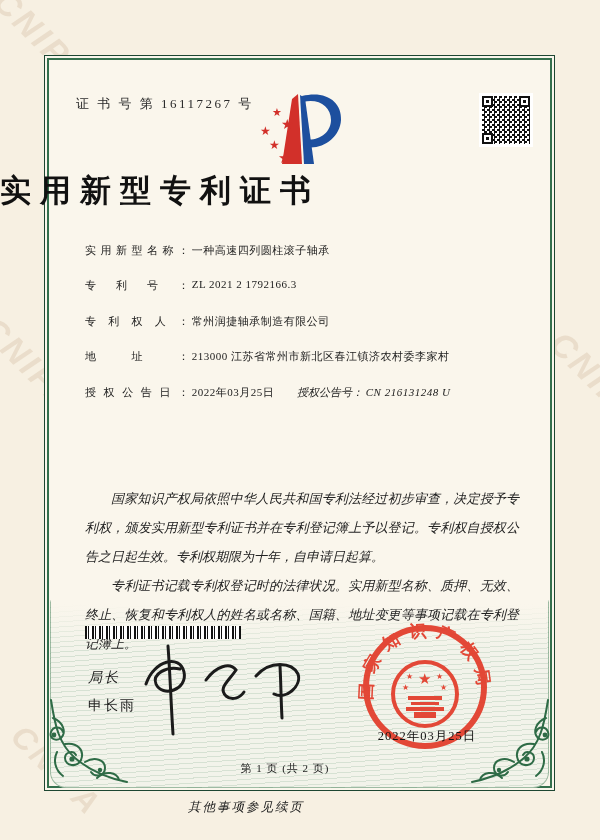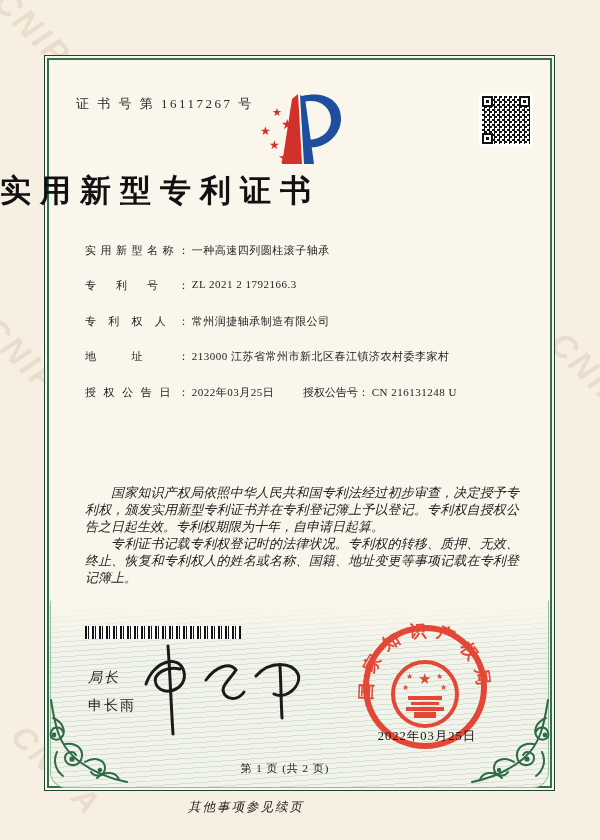--- a/index.html
+++ b/index.html
@@ -69,25 +69,25 @@
   }
   
   .fields{position:absolute;left:85px;top:243px;width:448px;font-size:11px;}
   .field-row{height:35.4px;white-space:nowrap;}
   .field-label{
     display:inline-block;width:104px;
     text-align:justify;text-align-last:justify;
     vertical-align:top;
   }
   .field-value{letter-spacing:0.5px;}
-  .pair2{margin-left:26px;}
+  .pair2{margin-left:20px;font-style:italic;}
   
   .body-text{
     position:absolute;left:85px;top:484px;width:434px;
-    font-size:13px;line-height:17px;font-style:italic;
+    font-size:13px;line-height:29px;font-style:italic;
     color:#222;text-align:justify;
   }
   .body-text p{margin:0;text-indent:2em;}
   
   .barcode{
     position:absolute;left:85px;top:626px;width:156px;height:13px;
     background:repeating-linear-gradient(90deg,
       #111 0 2px, #fff 2px 3px, #111 3px 4px, #fff 4px 7px,
       #111 7px 9px, #fff 9px 10px, #111 10px 11px, #fff 11px 14px);
   }
@@ -207,21 +207,21 @@
     <span class="field-value">2022年03月25日</span>
     <span class="pair2">
       <span>授权公告号：</span>
       <span class="field-value">CN 216131248 U</span>
     </span>
   </div>
 </div>
 
 <div class="body-text">
   <p>国家知识产权局依照中华人民共和国专利法经过初步审查，决定授予专利权，颁发实用新型专利证书并在专利登记簿上予以登记。专利权自授权公告之日起生效。专利权期限为十年，自申请日起算。</p>
-  <p>专利证书记载专利权登记时的法律状况。专利权的转移、质押、无效、终止、恢复和专利权人的姓名或名称、国籍、地址变更等事项记载在专利登记簿上。</p>
+  <p>专利证书记载专利权登记时的法律状况。实用新型名称、质押、无效、终止、恢复和专利权人的姓名或名称、国籍、地址变更等事项记载在专利登记簿上。</p>
 </div>
 
 <div class="barcode"></div>
 
 <div class="sig-title">局长</div>
 <div class="sig-name">申长雨</div>
 
 <svg class="signature-svg" viewBox="0 0 185 102">
   <g fill="none" stroke="#1b1b1b" stroke-width="3" stroke-linecap="round">
     <path d="M18,46 C26,22 52,16 56,34 C60,52 34,60 28,46 C24,36 38,28 52,31"></path>

